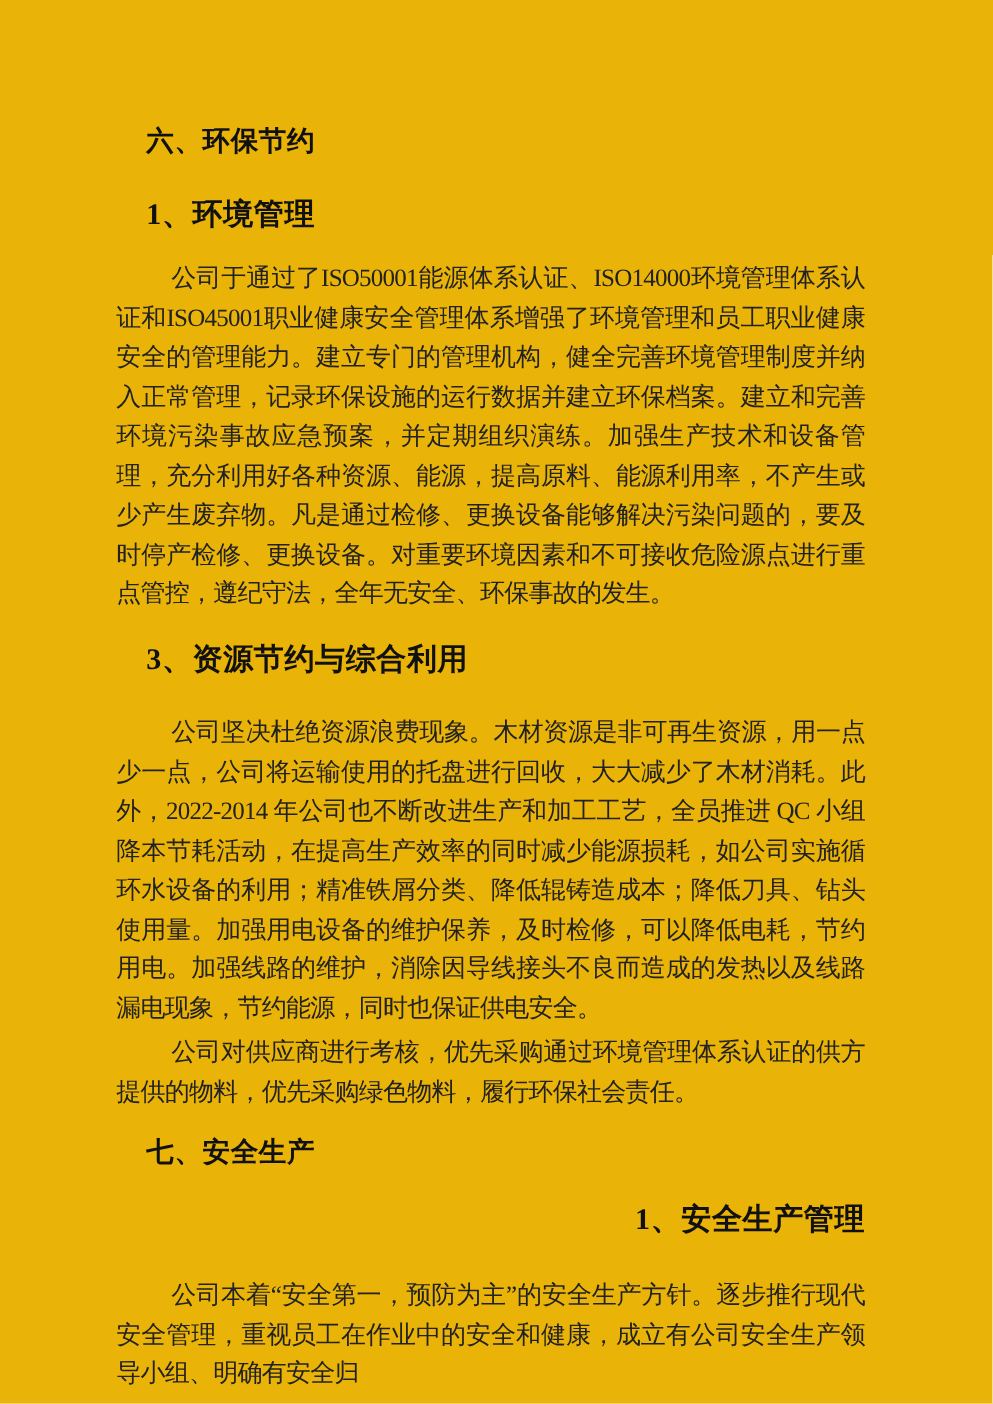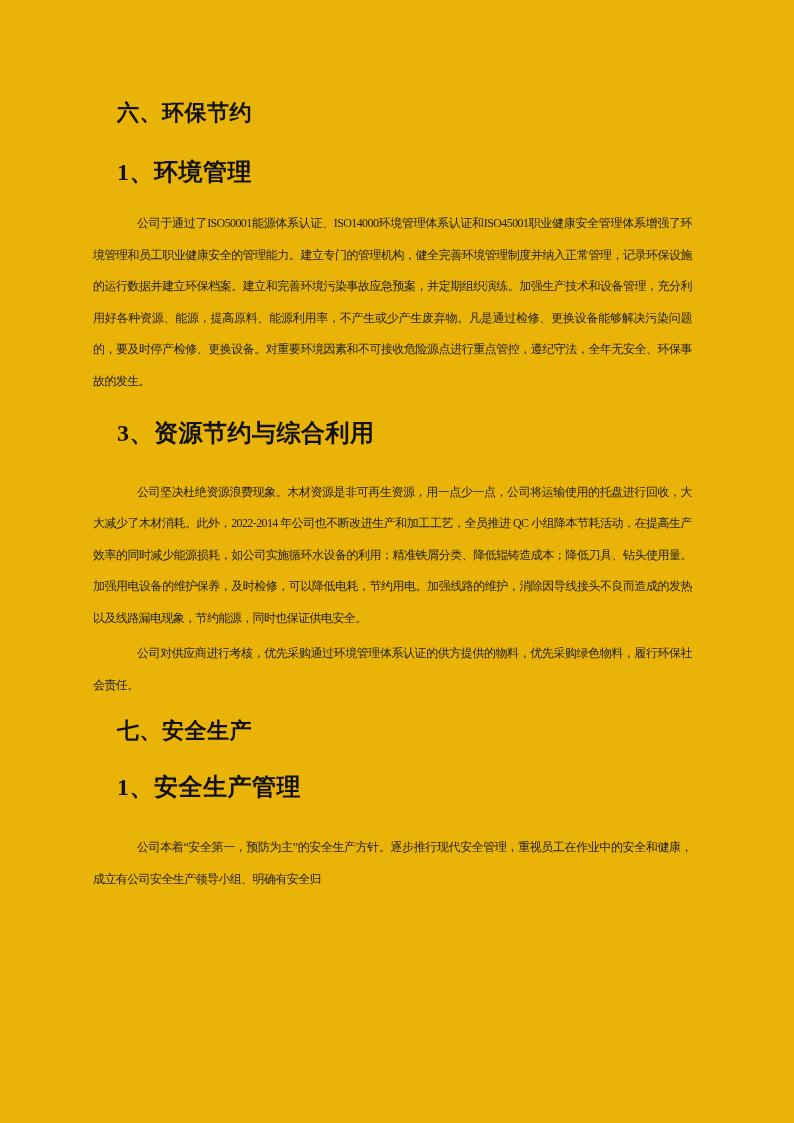--- a/index.html
+++ b/index.html
@@ -30,37 +30,37 @@
   .sub-heading {
     font-family: "Liberation Serif", "DejaVu Serif", serif;
     font-size: 24px;
     font-weight: bold;
     color: #111111;
     line-height: 27.5px;
     margin: 0 0 0 24px;
     letter-spacing: 0.5px;
   }
   .para {
-    font-size: 12px;
+    font-size: 20px;
     letter-spacing: -0.6px;
     color: #222222;
     line-height: 31.5px;
     margin: 0;
     text-align: justify;
     text-justify: inter-character;
     text-indent: 44px;
   }
   
   .m32 { margin-top: 32px; }
   .m22 { margin-top: 22px; }
   .m23 { margin-top: 23px; }
   .m29 { margin-top: 29px; }
   .m0  { margin-top: 4px; }
-  .m18 { margin-top: 18px; font-family: Liberation Mono, monospace; }
-  .m27 { margin-top: 27px; }
+  .m18 { margin-top: 18px; }
+  .m27 { margin-top: 27px; text-align: right; }
   .m31 { margin-top: 31px; }
 </style>
 </head>
 <body>
 
 <div class="page">
 
   <h1 class="sec-heading">六、环保节约</h1>
 
   <h2 class="sub-heading m32">1、环境管理</h2>

